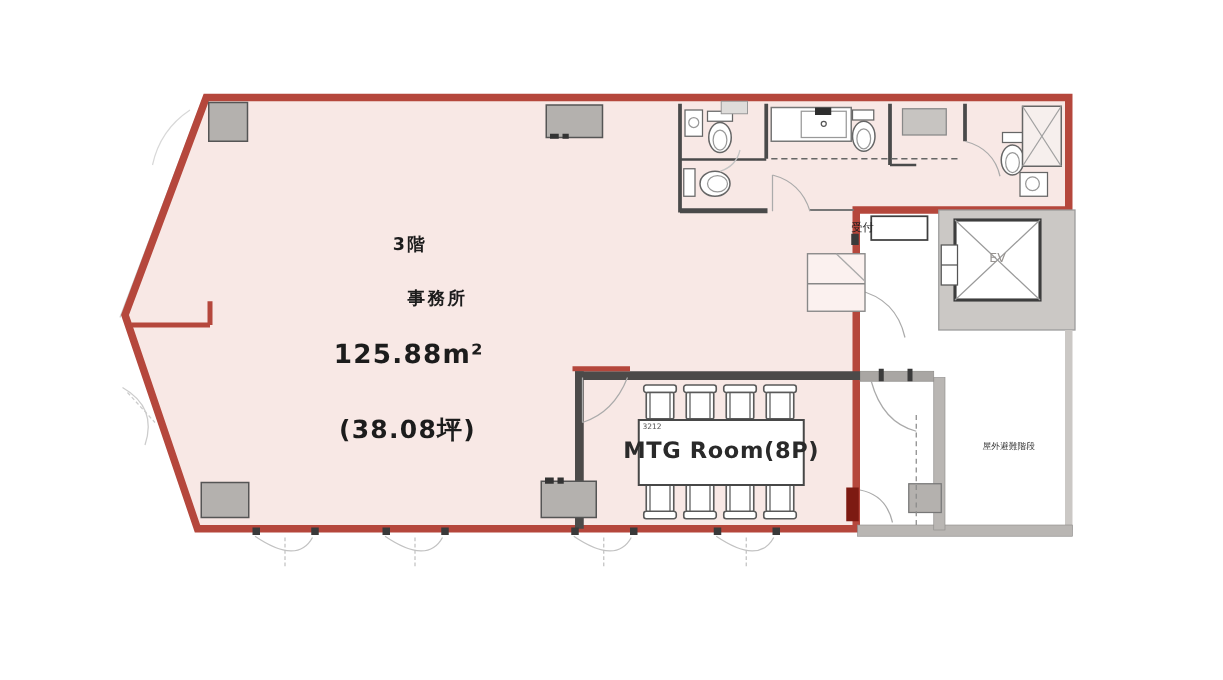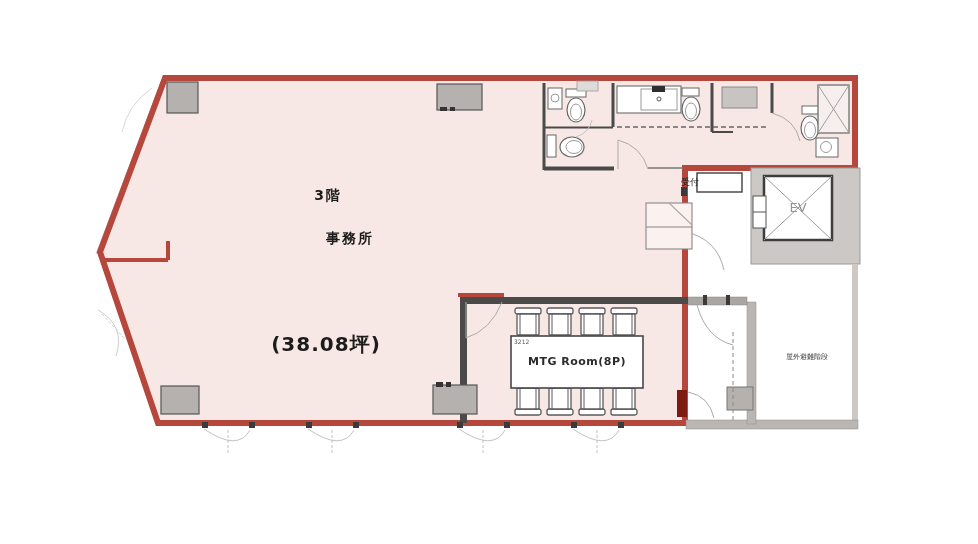--- a/index.html
+++ b/index.html
@@ -5,24 +5,24 @@
   html,body{margin:0;padding:0;background:#ffffff;}
   .stage{
     position:relative;width:978px;height:544px;background:#ffffff;overflow:hidden;
     font-family:"DejaVu Sans",sans-serif;
   }
   .stage svg{position:absolute;left:0;top:0;}
   .lbl{position:absolute;transform:translate(-50%,-50%);white-space:nowrap;color:#1c1c1c;}
   .floor-label,.use-label{font-size:14px;font-weight:600;letter-spacing:2px;}
   .area-m2{font-size:21px;font-weight:600;letter-spacing:1px;}
   .area-tsubo{font-size:20px;font-weight:600;letter-spacing:1px;margin-top:24px;}
-  .mtg-label{font-size:11px;font-weight:bold;color:#2a2a2a;letter-spacing:.5px;}
+  .mtg-label{font-size:18px;font-weight:bold;color:#2a2a2a;letter-spacing:.5px;}
   .table-code{font-size:6px;color:#555;transform:none;}
   .reception-label{font-size:9px;color:#1f1f1f;}
-  .ev-label{font-size:13px;color:#979390;}
+  .ev-label{font-size:10px;color:#979390;}
   .stairs-label{font-size:7px;color:#333;}
 </style>
 </head>
 <body>
 
 <div class="stage">
 
   <svg width="978" height="544" viewBox="0 0 978 544">
 
     <g stroke="#c9c9c9" stroke-width="1" fill="none">
@@ -216,20 +216,21 @@
     </g>
 
     <g fill="none" stroke="#cccccc" stroke-width="1">
       <path d="M 98 310 Q 126 326 116 356"></path>
       <line x1="102" y1="314" x2="124" y2="338" stroke-dasharray="3 2"></line>
     </g>
   </svg>
 
   <div class="lbl floor-label" style="left:328px;top:196px;">3階</div>
   <div class="lbl use-label" style="left:326px;top:239px;margin-left:24px;">事務所</div>
+  <div class="lbl area-m2" style="left:327px;top:283px;">125.88m²</div>
   <div class="lbl area-tsubo" style="left:326px;top:320px;">(38.08坪)</div>
 
   <div class="lbl mtg-label" style="left:577px;top:361px;">MTG Room(8P)</div>
   <div class="lbl table-code" style="left:514px;top:338px;">3212</div>
 
   <div class="lbl reception-label" style="left:690px;top:182px;">受付</div>
   <div class="lbl ev-label" style="left:798px;top:207px;">EV</div>
   <div class="lbl stairs-label" style="left:807px;top:357px;">屋外避難階段</div>
 
 </div>

